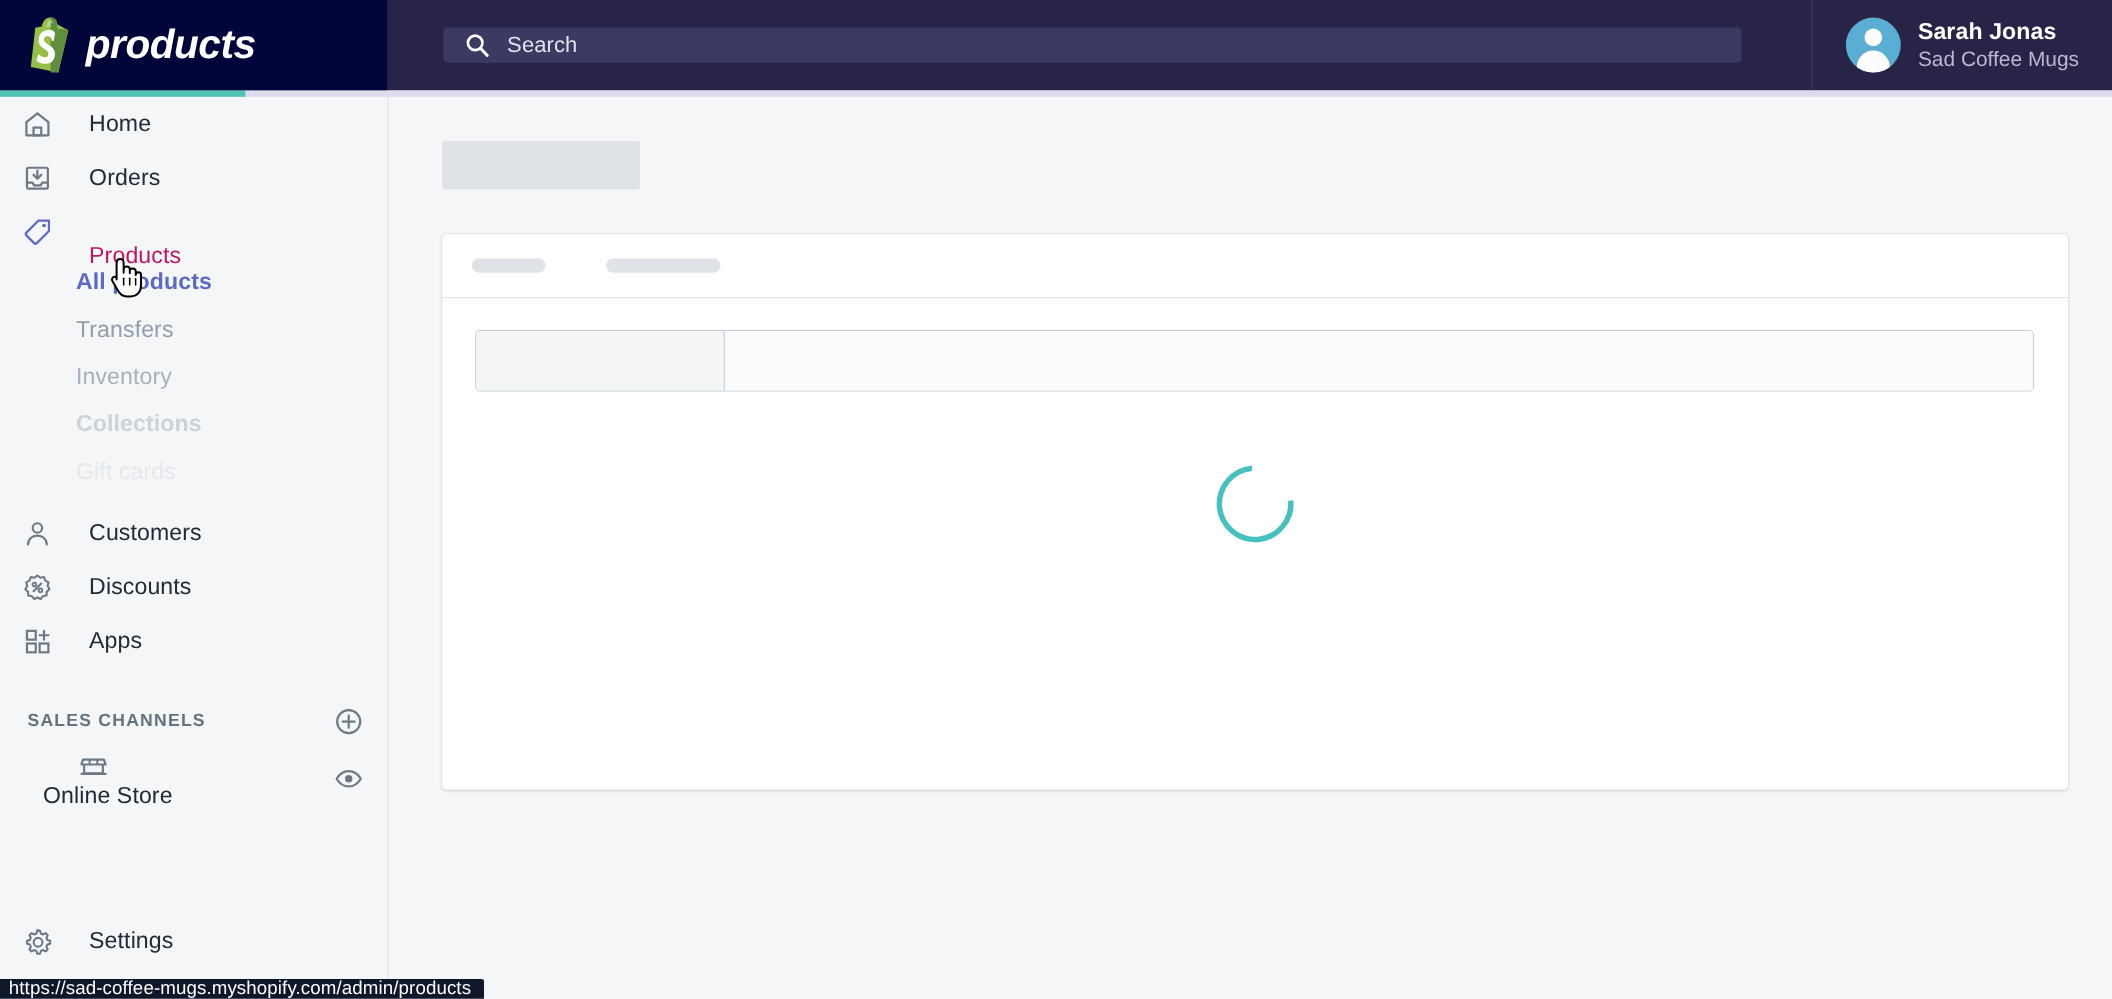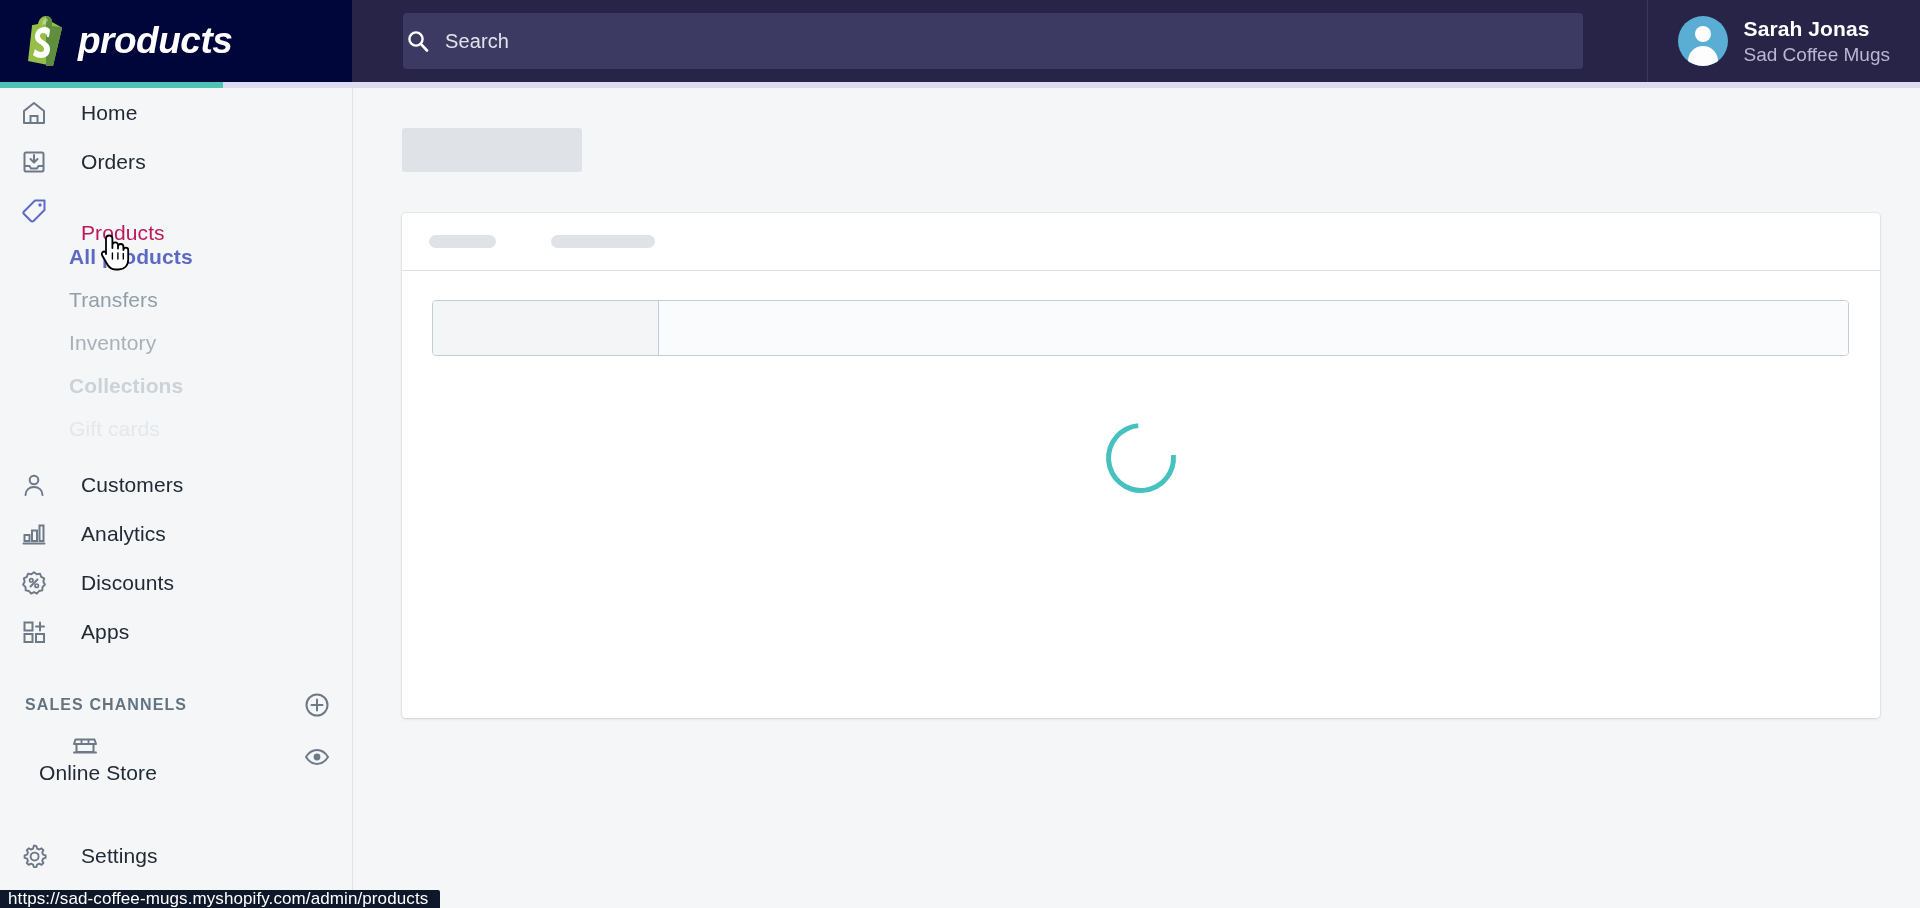--- a/index.html
+++ b/index.html
@@ -33,25 +33,25 @@
     font-weight: bold;
     letter-spacing: -0.5px;
     margin-left: 10px;
     font-family: "Liberation Sans", sans-serif;
   }
   .search-wrap {
     flex: 1; display: flex; align-items: center;
     padding-left: 51px; padding-right: 40px;
   }
   .search-field {
-    width: 1180px; height: 56px;
+    width: 1180px; height: 32px;
     background: #3c3a63;
     border-radius: 4px;
     display: flex; align-items: center;
-    padding-left: 4px;
+    padding-left: 20px;
     border: none;
   }
   .search-icon { width: 22px; height: 22px; flex-shrink: 0; }
   .search-placeholder {
     color: #e3e3ec;
     font-size: 20px;
     margin-left: 16px;
     letter-spacing: 0.1px;
   }
   .user-zone {
@@ -343,31 +343,20 @@
   <div class="nav-item">
     <span class="nav-icon">
       <svg viewBox="0 0 26 26" width="26" height="26">
         <circle cx="13" cy="8" r="4.3" fill="none" stroke="#6d7986" stroke-width="2"></circle>
         <path d="M4.5 23 C4.5 18 8.3 15 13 15 C17.7 15 21.5 18 21.5 23" fill="none" stroke="#6d7986" stroke-width="2" stroke-linecap="round"></path>
       </svg>
     </span>
     <span class="nav-label">Customers</span>
   </div>
 
-  <div class="nav-item">
-    <span class="nav-icon">
-      <svg viewBox="0 0 26 26" width="26" height="26">
-        <rect x="3.5" y="14" width="5" height="6" fill="none" stroke="#6d7986" stroke-width="2"></rect>
-        <rect x="11" y="9.5" width="5" height="10.5" fill="none" stroke="#6d7986" stroke-width="2"></rect>
-        <rect x="18.5" y="4.5" width="4" height="15.5" fill="none" stroke="#6d7986" stroke-width="2"></rect>
-        <line x1="2.5" y1="22.5" x2="23.5" y2="22.5" stroke="#6d7986" stroke-width="2" stroke-linecap="round"></line>
-      </svg>
-    </span>
-    <span class="nav-label">Analytics</span>
-  </div>
 
   <div class="nav-item">
     <span class="nav-icon">
       <svg viewBox="0 0 26 26" width="26" height="26">
         <path d="M13 2.2 L15.7 4.2 L19 3.6 L20.2 6.8 L23.2 8.4 L22.3 11.7 L24 14.6 L21.5 17 L21.3 20.4 L18 21 L15.9 23.6 L13 22.2 L10.1 23.6 L8 21 L4.7 20.4 L4.5 17 L2 14.6 L3.7 11.7 L2.8 8.4 L5.8 6.8 L7 3.6 L10.3 4.2 Z" fill="none" stroke="#6d7986" stroke-width="1.9" stroke-linejoin="round"></path>
         <circle cx="10.3" cy="10.3" r="1.7" fill="none" stroke="#6d7986" stroke-width="1.7"></circle>
         <circle cx="15.7" cy="15.7" r="1.7" fill="none" stroke="#6d7986" stroke-width="1.7"></circle>
         <line x1="16.5" y1="9.5" x2="9.5" y2="16.5" stroke="#6d7986" stroke-width="1.9" stroke-linecap="round"></line>
       </svg>
     </span>

